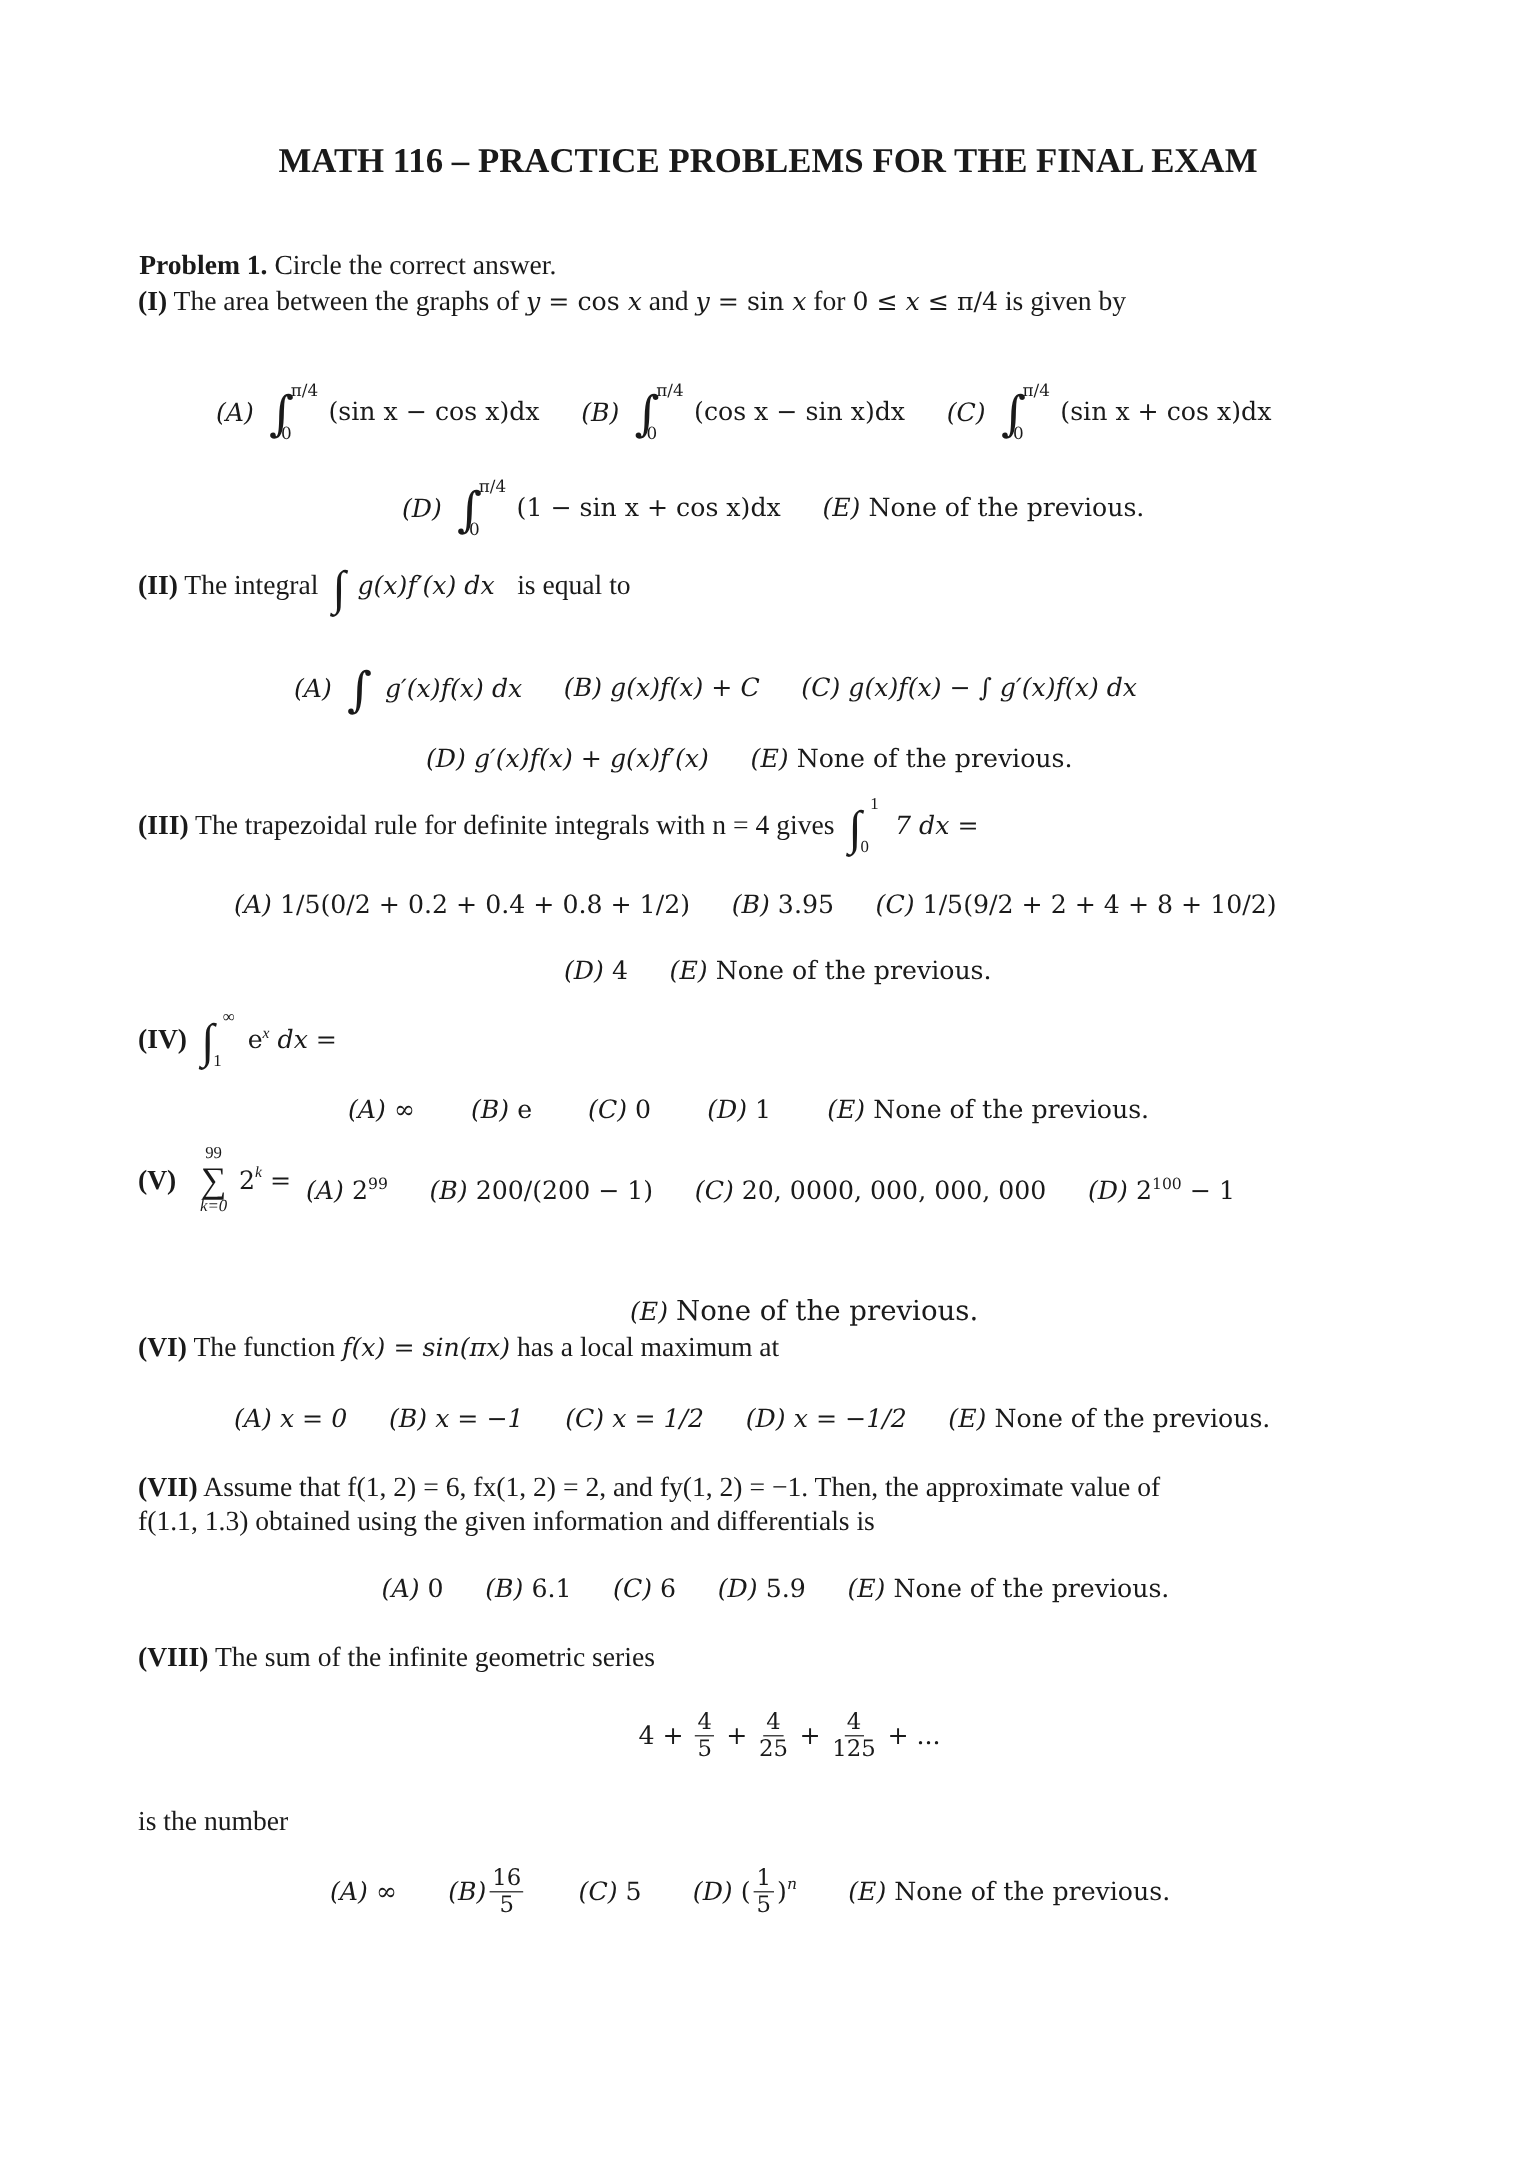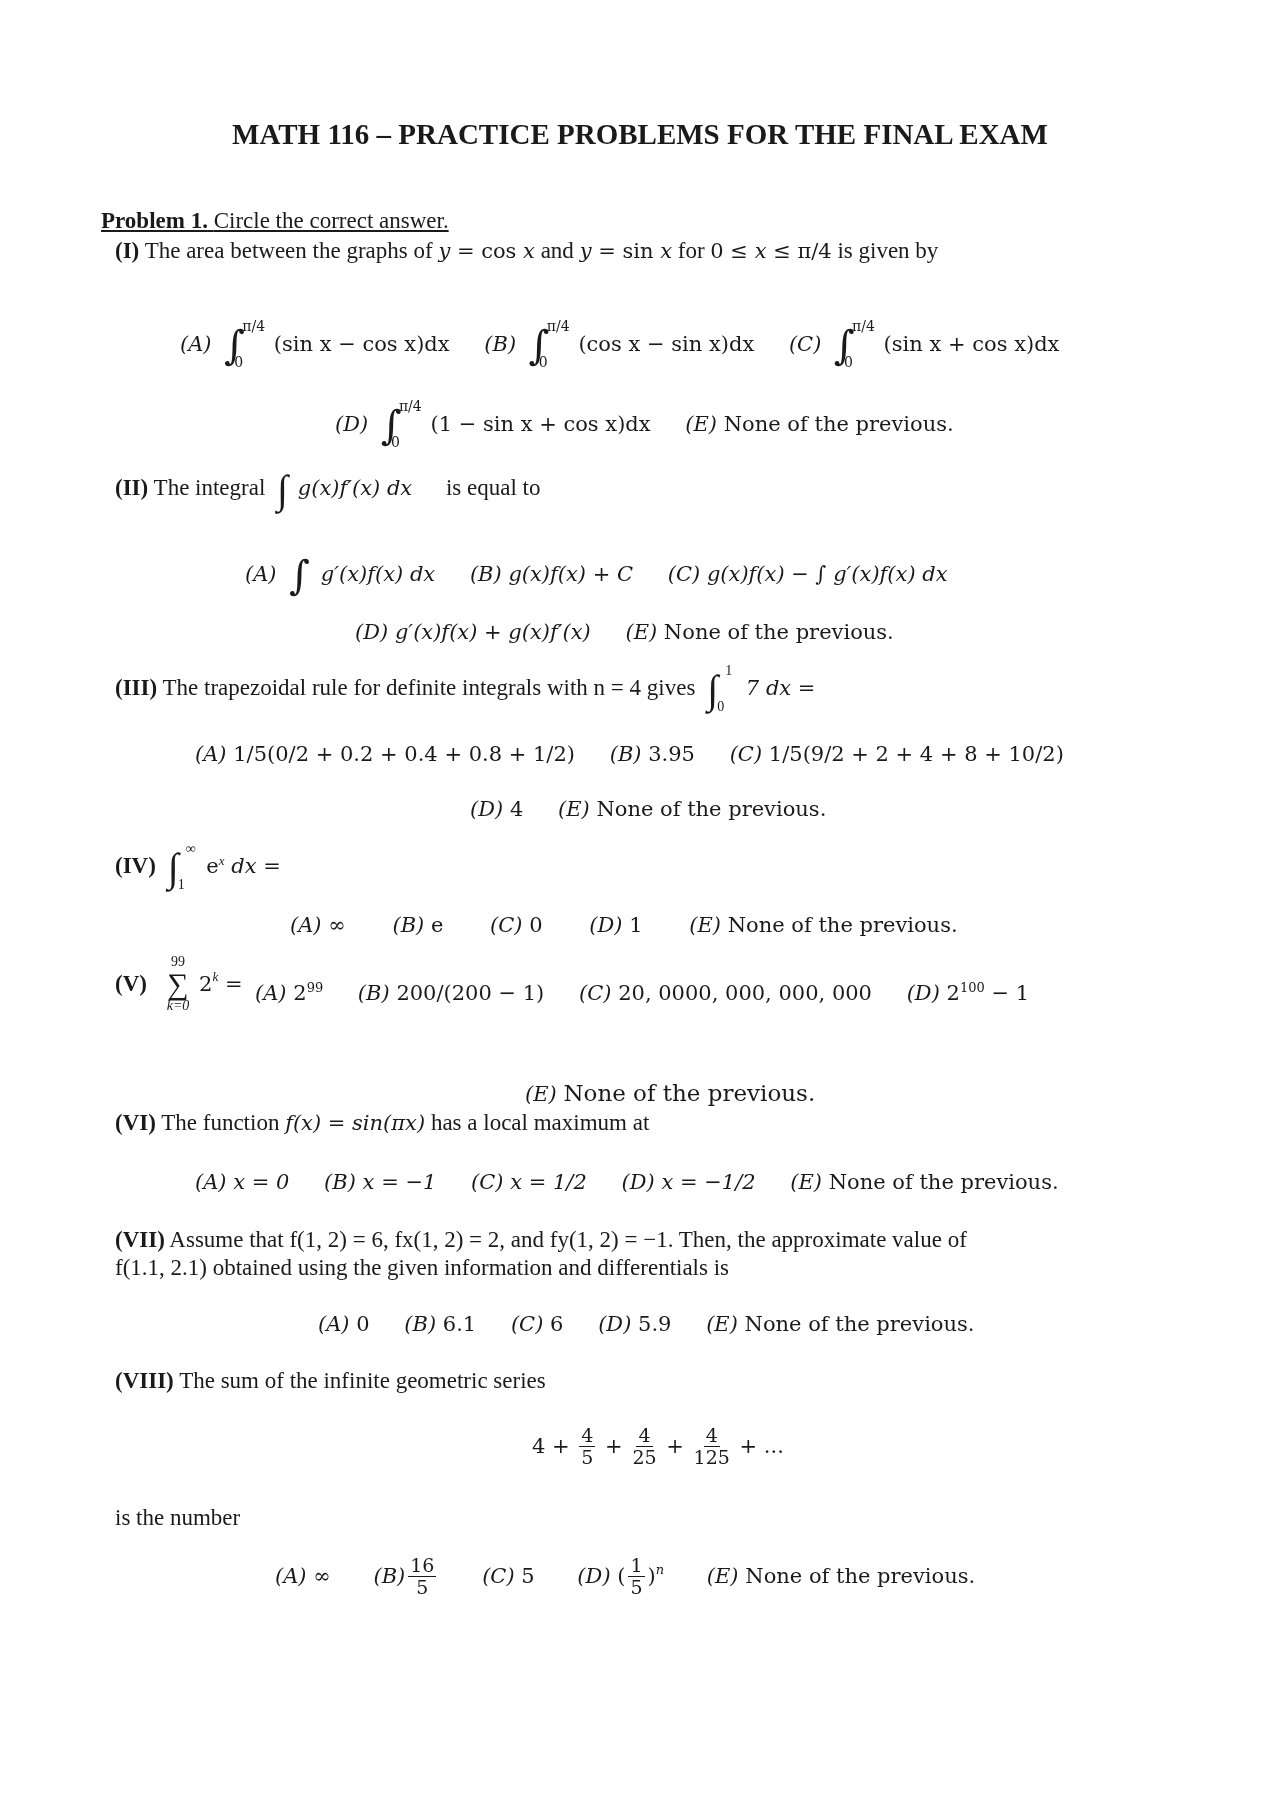--- a/index.html
+++ b/index.html
@@ -23,21 +23,21 @@
   .frac .num { border-bottom: 1.2px solid #1a1a1a; padding: 0 2px; }
   .sum { display: inline-flex; flex-direction: column; align-items: center; vertical-align: middle; font-size: 14px; line-height: 1; margin-right: 4px; }
   .sum .sig { font-size: 30px; }
   sup { font-size: 13px; }
 </style>
 </head>
 <body>
 
 <div class="abs title">MATH 116 – PRACTICE PROBLEMS FOR THE FINAL EXAM</div>
 
-<div class="abs txt" style="top:208px; left:101px;text-decoration:underline;">
+<div class="abs txt" style="top:208px; left:116px;">
   <span class="b">Problem 1.</span>
   <span>Circle the correct answer.</span>
 </div>
 
 <div class="abs txt" style="top:238px; left:115px;">
   <span class="b">(I)</span>
   <span>The area between the graphs of</span>
   <span class="m i">y</span><span class="m"> = cos </span><span class="m i">x</span>
   <span>and</span>
   <span class="m i">y</span><span class="m"> = sin </span><span class="m i">x</span>
@@ -74,21 +74,21 @@
     <span class="i">(E)</span>
     <span>None of the previous.</span>
   </span>
 </div>
 
 <div class="abs txt" style="top:470px; left:115px;">
   <span class="b">(II)</span>
   <span>The integral</span>
   <span class="integral">∫</span>
   <span class="m i">g(x)f′(x) dx</span>
-  <span style="margin-left:28px">is equal to</span>
+  <span style="margin-left:13px">is equal to</span>
 </div>
 
 <div class="abs row" style="top:555px; left:245px;">
   <span class="opt">
     <span class="i">(A)</span>
     <span class="integral">∫</span>
     <span class="i">g′(x)f(x) dx</span>
   </span>
   <span class="opt">
     <span class="i">(B)</span>
@@ -236,21 +236,21 @@
   <span class="opt">
     <span class="i">(E)</span>
     <span>None of the previous.</span>
   </span>
 </div>
 
 <div class="abs txt" style="top:1225px; left:115px; width:1085px; white-space:normal; text-align:justify; line-height:30px;">
   <span class="b">(VII)</span>
   <span>Assume that f(1, 2) = 6, fx(1, 2) = 2, and fy(1, 2) = −1. Then, the approximate value of</span>
 </div>
-<div class="abs txt" style="top:1255px; left:115px;">f(1.1, 2.1) obtained using the given information and differentials is</div>
+<div class="abs txt" style="top:1255px; left:115px;">f(1.1, 1.3) obtained using the given information and differentials is</div>
 
 <div class="abs row" style="top:1312px; left:318px;">
   <span class="opt">
     <span class="i">(A)</span>
     <span>0</span>
   </span>
   <span class="opt">
     <span class="i">(B)</span>
     <span>6.1</span>
   </span>

